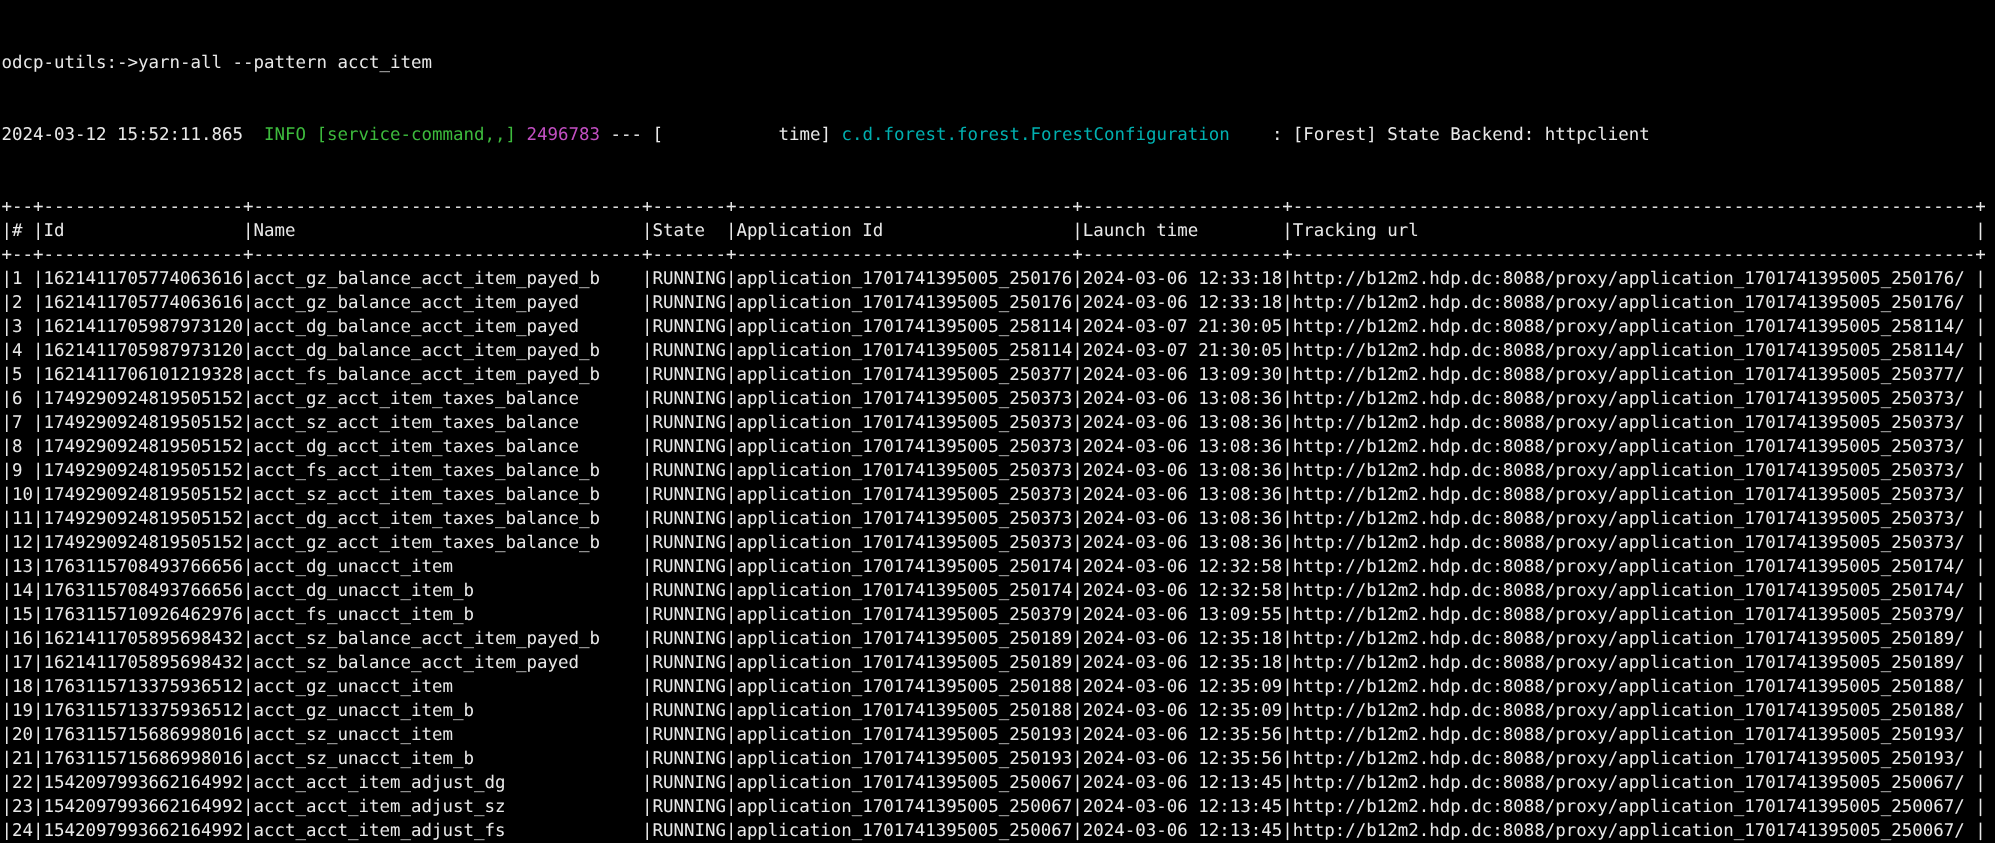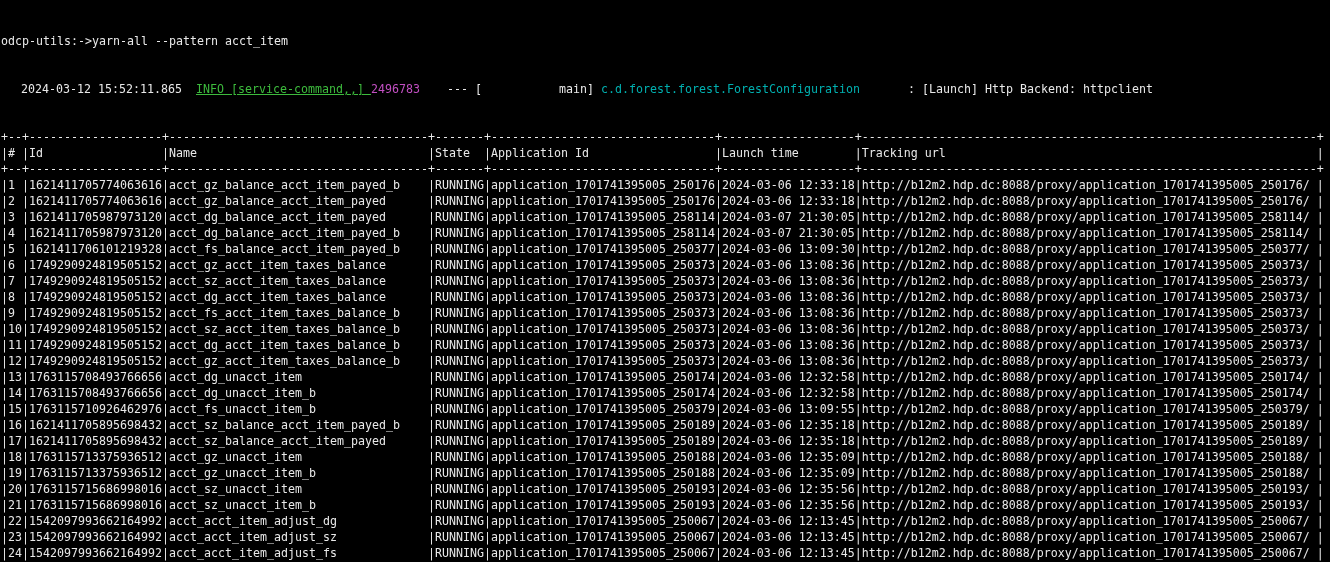--- a/index.html
+++ b/index.html
@@ -17,25 +17,25 @@
     color: var(--fg, #e9e9e9);
     font-family: "DejaVu Sans Mono", "Liberation Mono", monospace;
     font-size: 11.63px;
     line-height: 16px;
     white-space: pre;
     padding: 1px 0 0 1px;
     box-sizing: border-box;
     cursor: text;
   }
   .line { height: 16px; white-space: pre; }
-  .c-green   { color: var(--green,   #3dbb3d); text-decoration: underline; }
+  .c-green   { color: var(--green,   #3dbb3d); }
   .c-magenta { color: var(--magenta, #c24fc2); }
   .c-cyan    { color: var(--cyan,    #00b0b0); }
-  .c-fg      { color: var(--fg,      #e9e9e9); padding-left: 20px; }
+  .c-fg      { color: var(--fg,      #e9e9e9); }
 </style>
 </head>
 <body>
 
 <div id="terminal">
   <div class="line"><span>odcp-utils:-&gt;yarn-all --pattern acct_item</span></div>
-  <div class="line" id="log-line"><span class="c-fg">2024-03-12 15:52:11.865  </span><span class="c-green">INFO </span><span class="c-green">[service-command,,] </span><span class="c-magenta">2496783 </span><span class="c-fg">--- [           main] </span><span class="c-cyan">c.d.forest.forest.ForestConfiguration</span><span class="c-fg">    : [Launch] Http Backend: httpclient</span></div>
+  <div class="line" id="log-line"><span class="c-fg">2024-03-12 15:52:11.865  </span><span class="c-green">INFO </span><span class="c-green">[service-command,,] </span><span class="c-magenta">2496783 </span><span class="c-fg">--- [           time] </span><span class="c-cyan">c.d.forest.forest.ForestConfiguration</span><span class="c-fg">    : [Forest] State Backend: httpclient</span></div>
   <div id="yarn-table"><div class="line">+--+-------------------+-------------------------------------+-------+--------------------------------+-------------------+-----------------------------------------------------------------+</div><div class="line">|# |Id                 |Name                                 |State  |Application Id                  |Launch time        |Tracking url                                                     |</div><div class="line">+--+-------------------+-------------------------------------+-------+--------------------------------+-------------------+-----------------------------------------------------------------+</div><div class="line">|1 |1621411705774063616|acct_gz_balance_acct_item_payed_b    |RUNNING|application_1701741395005_250176|2024-03-06 12:33:18|http://b12m2.hdp.dc:8088/proxy/application_1701741395005_250176/ |</div><div class="line">|2 |1621411705774063616|acct_gz_balance_acct_item_payed      |RUNNING|application_1701741395005_250176|2024-03-06 12:33:18|http://b12m2.hdp.dc:8088/proxy/application_1701741395005_250176/ |</div><div class="line">|3 |1621411705987973120|acct_dg_balance_acct_item_payed      |RUNNING|application_1701741395005_258114|2024-03-07 21:30:05|http://b12m2.hdp.dc:8088/proxy/application_1701741395005_258114/ |</div><div class="line">|4 |1621411705987973120|acct_dg_balance_acct_item_payed_b    |RUNNING|application_1701741395005_258114|2024-03-07 21:30:05|http://b12m2.hdp.dc:8088/proxy/application_1701741395005_258114/ |</div><div class="line">|5 |1621411706101219328|acct_fs_balance_acct_item_payed_b    |RUNNING|application_1701741395005_250377|2024-03-06 13:09:30|http://b12m2.hdp.dc:8088/proxy/application_1701741395005_250377/ |</div><div class="line">|6 |1749290924819505152|acct_gz_acct_item_taxes_balance      |RUNNING|application_1701741395005_250373|2024-03-06 13:08:36|http://b12m2.hdp.dc:8088/proxy/application_1701741395005_250373/ |</div><div class="line">|7 |1749290924819505152|acct_sz_acct_item_taxes_balance      |RUNNING|application_1701741395005_250373|2024-03-06 13:08:36|http://b12m2.hdp.dc:8088/proxy/application_1701741395005_250373/ |</div><div class="line">|8 |1749290924819505152|acct_dg_acct_item_taxes_balance      |RUNNING|application_1701741395005_250373|2024-03-06 13:08:36|http://b12m2.hdp.dc:8088/proxy/application_1701741395005_250373/ |</div><div class="line">|9 |1749290924819505152|acct_fs_acct_item_taxes_balance_b    |RUNNING|application_1701741395005_250373|2024-03-06 13:08:36|http://b12m2.hdp.dc:8088/proxy/application_1701741395005_250373/ |</div><div class="line">|10|1749290924819505152|acct_sz_acct_item_taxes_balance_b    |RUNNING|application_1701741395005_250373|2024-03-06 13:08:36|http://b12m2.hdp.dc:8088/proxy/application_1701741395005_250373/ |</div><div class="line">|11|1749290924819505152|acct_dg_acct_item_taxes_balance_b    |RUNNING|application_1701741395005_250373|2024-03-06 13:08:36|http://b12m2.hdp.dc:8088/proxy/application_1701741395005_250373/ |</div><div class="line">|12|1749290924819505152|acct_gz_acct_item_taxes_balance_b    |RUNNING|application_1701741395005_250373|2024-03-06 13:08:36|http://b12m2.hdp.dc:8088/proxy/application_1701741395005_250373/ |</div><div class="line">|13|1763115708493766656|acct_dg_unacct_item                  |RUNNING|application_1701741395005_250174|2024-03-06 12:32:58|http://b12m2.hdp.dc:8088/proxy/application_1701741395005_250174/ |</div><div class="line">|14|1763115708493766656|acct_dg_unacct_item_b                |RUNNING|application_1701741395005_250174|2024-03-06 12:32:58|http://b12m2.hdp.dc:8088/proxy/application_1701741395005_250174/ |</div><div class="line">|15|1763115710926462976|acct_fs_unacct_item_b                |RUNNING|application_1701741395005_250379|2024-03-06 13:09:55|http://b12m2.hdp.dc:8088/proxy/application_1701741395005_250379/ |</div><div class="line">|16|1621411705895698432|acct_sz_balance_acct_item_payed_b    |RUNNING|application_1701741395005_250189|2024-03-06 12:35:18|http://b12m2.hdp.dc:8088/proxy/application_1701741395005_250189/ |</div><div class="line">|17|1621411705895698432|acct_sz_balance_acct_item_payed      |RUNNING|application_1701741395005_250189|2024-03-06 12:35:18|http://b12m2.hdp.dc:8088/proxy/application_1701741395005_250189/ |</div><div class="line">|18|1763115713375936512|acct_gz_unacct_item                  |RUNNING|application_1701741395005_250188|2024-03-06 12:35:09|http://b12m2.hdp.dc:8088/proxy/application_1701741395005_250188/ |</div><div class="line">|19|1763115713375936512|acct_gz_unacct_item_b                |RUNNING|application_1701741395005_250188|2024-03-06 12:35:09|http://b12m2.hdp.dc:8088/proxy/application_1701741395005_250188/ |</div><div class="line">|20|1763115715686998016|acct_sz_unacct_item                  |RUNNING|application_1701741395005_250193|2024-03-06 12:35:56|http://b12m2.hdp.dc:8088/proxy/application_1701741395005_250193/ |</div><div class="line">|21|1763115715686998016|acct_sz_unacct_item_b                |RUNNING|application_1701741395005_250193|2024-03-06 12:35:56|http://b12m2.hdp.dc:8088/proxy/application_1701741395005_250193/ |</div><div class="line">|22|1542097993662164992|acct_acct_item_adjust_dg             |RUNNING|application_1701741395005_250067|2024-03-06 12:13:45|http://b12m2.hdp.dc:8088/proxy/application_1701741395005_250067/ |</div><div class="line">|23|1542097993662164992|acct_acct_item_adjust_sz             |RUNNING|application_1701741395005_250067|2024-03-06 12:13:45|http://b12m2.hdp.dc:8088/proxy/application_1701741395005_250067/ |</div><div class="line">|24|1542097993662164992|acct_acct_item_adjust_fs             |RUNNING|application_1701741395005_250067|2024-03-06 12:13:45|http://b12m2.hdp.dc:8088/proxy/application_1701741395005_250067/ |</div><div class="line">|25|1542097993662164992|acct_acct_item_adjust_gz             |RUNNING|application_1701741395005_250067|2024-03-06 12:13:45|http://b12m2.hdp.dc:8088/proxy/application_1701741395005_250067/ |</div></div>
 </div>
 
 </body></html>

